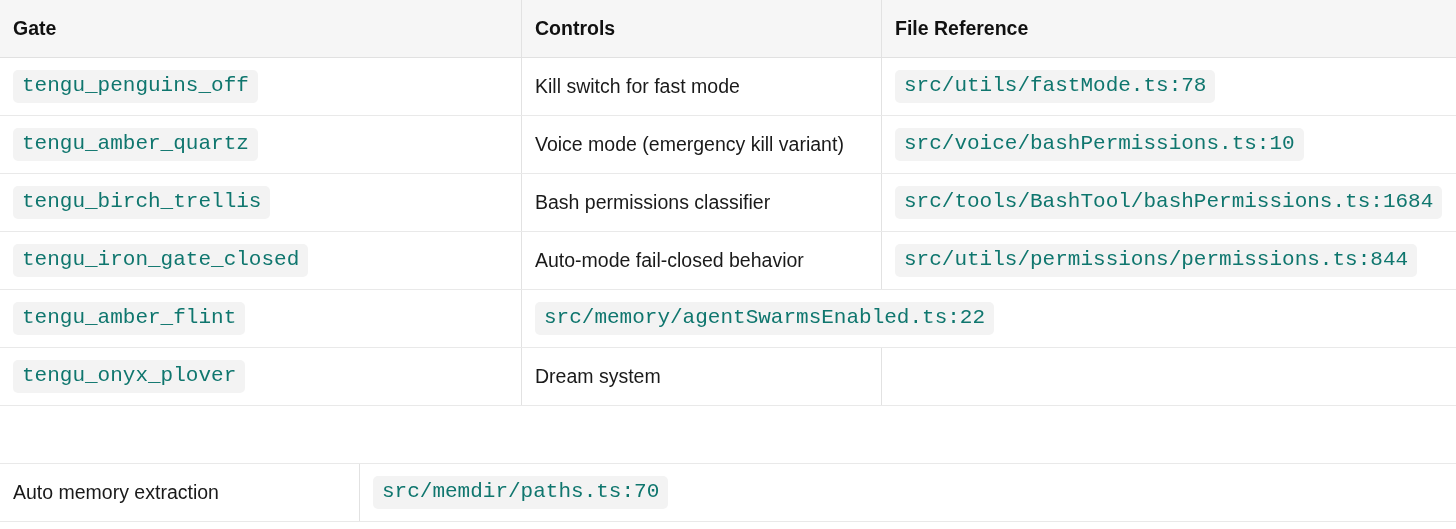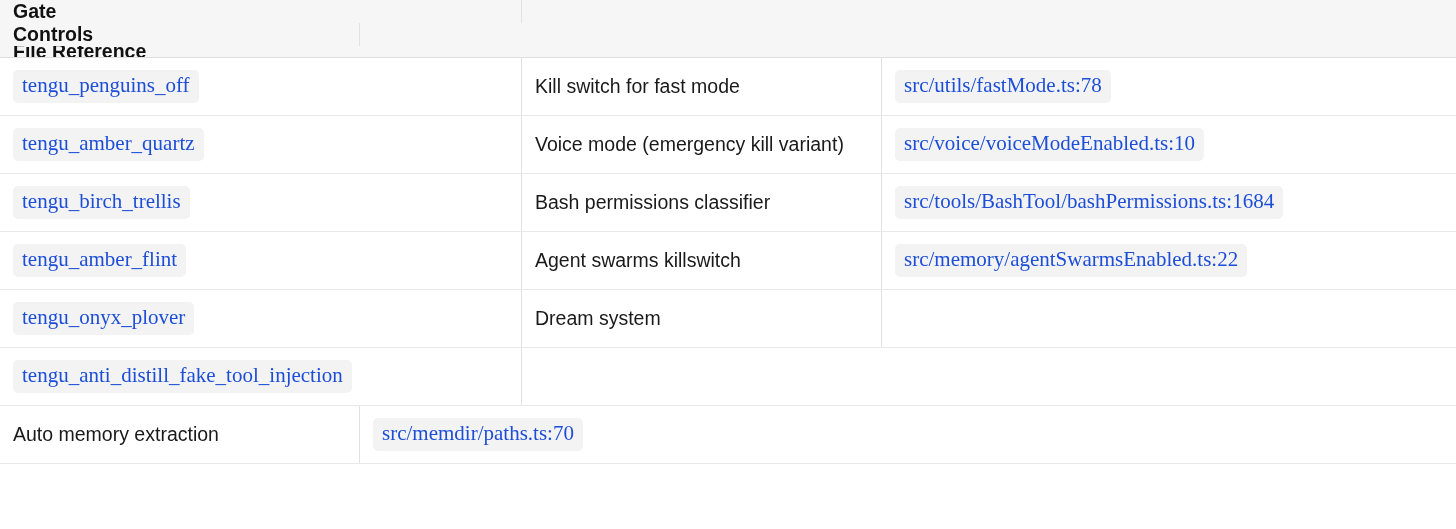--- a/index.html
+++ b/index.html
@@ -22,21 +22,20 @@
     display: flex;
     align-items: stretch;
     height: 58px;
     box-sizing: border-box;
     border-bottom: 1px solid #e9e9e9;
     background: #ffffff;
   }
   .row.header-row {
     background: #f6f6f6;
     border-bottom: 1px solid #e1e1e1;
-    flex-direction: column;
   }
   .cell {
     box-sizing: border-box;
     display: flex;
     align-items: center;
     padding: 0 13px;
     font-size: 19.5px;
     white-space: nowrap;
     overflow: hidden;
   }
@@ -55,23 +54,23 @@
     border-right: 1px solid #e2e2e2;
   }
   .col-file {
     flex: 1;
   }
   .code-pill {
     display: inline-block;
     background: #f3f3f3;
     border-radius: 5px;
     padding: 3px 9px 4px 9px;
-    font-family: Liberation Serif, serif;
+    font-family: Liberation Mono, monospace;
     font-size: 21px;
-    color: #1d4ed8;
+    color: #0f766e;
     white-space: nowrap;
     line-height: 1.2;
   }
 </style>
 </head>
 <body>
 
 <div class="gates-table">
 
   <div class="row header-row">
@@ -89,56 +88,61 @@
         <code class="code-pill">src/utils/fastMode.ts:78</code>
       </div>
   </div>
 
   <div class="row">
     <div class="cell col-gate">
         <code class="code-pill">tengu_amber_quartz</code>
       </div>
     <div class="cell col-controls">Voice mode (emergency kill variant)</div>
     <div class="cell col-file">
-        <code class="code-pill">src/voice/voiceModeEnabled.ts:10</code>
+        <code class="code-pill">src/voice/bashPermissions.ts:10</code>
       </div>
   </div>
 
   <div class="row">
     <div class="cell col-gate">
         <code class="code-pill">tengu_birch_trellis</code>
       </div>
     <div class="cell col-controls">Bash permissions classifier</div>
     <div class="cell col-file">
         <code class="code-pill">src/tools/BashTool/bashPermissions.ts:1684</code>
       </div>
   </div>
 
+  <div class="row">
+    <div class="cell col-gate">
+        <code class="code-pill">tengu_iron_gate_closed</code>
+      </div>
+    <div class="cell col-controls">Auto-mode fail-closed behavior</div>
+    <div class="cell col-file">
+        <code class="code-pill">src/utils/permissions/permissions.ts:844</code>
+      </div>
+  </div>
 
   <div class="row">
     <div class="cell col-gate">
         <code class="code-pill">tengu_amber_flint</code>
       </div>
-    <div class="cell col-controls">Agent swarms killswitch</div>
     <div class="cell col-file">
         <code class="code-pill">src/memory/agentSwarmsEnabled.ts:22</code>
       </div>
   </div>
 
   <div class="row">
     <div class="cell col-gate">
         <code class="code-pill">tengu_onyx_plover</code>
       </div>
     <div class="cell col-controls">Dream system</div>
   </div>
 
   <div class="row">
-    <div class="cell col-gate">
-        <code class="code-pill">tengu_anti_distill_fake_tool_injection</code>
-      </div>
   </div>
 
   <div class="row">
     <div class="cell col-controls">Auto memory extraction</div>
     <div class="cell col-file">
         <code class="code-pill">src/memdir/paths.ts:70</code>
       </div>
   </div>
 
 </div>

